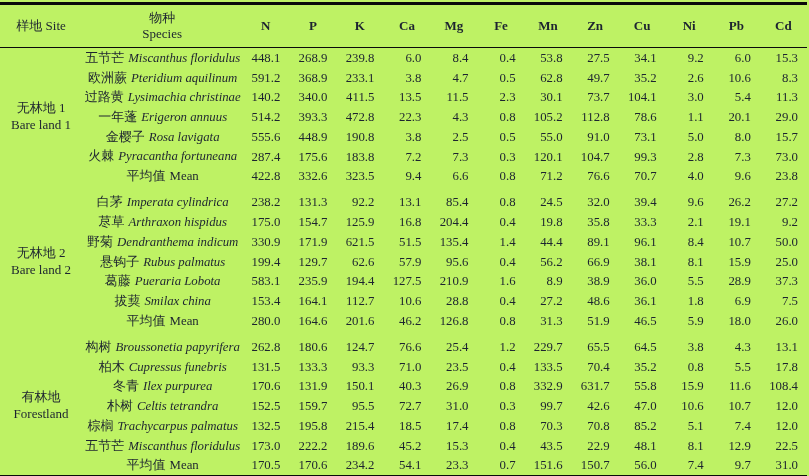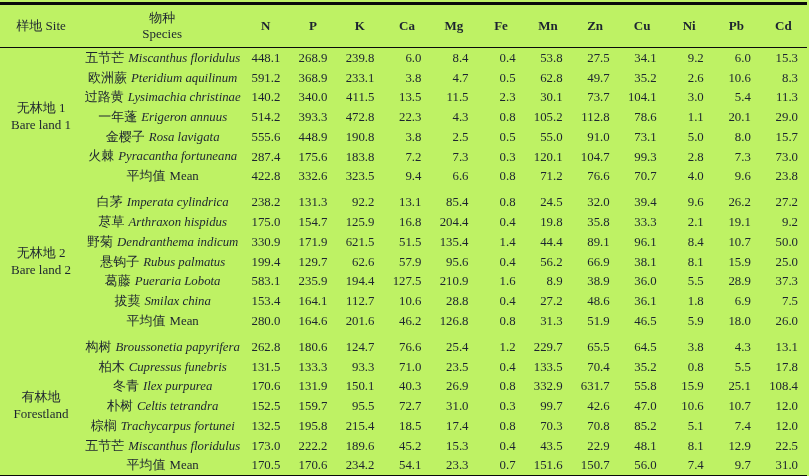--- a/index.html
+++ b/index.html
@@ -357,40 +357,40 @@
           <td class="num">170.6</td>
           <td class="num">131.9</td>
           <td class="num">150.1</td>
           <td class="num">40.3</td>
           <td class="num">26.9</td>
           <td class="num">0.8</td>
           <td class="num">332.9</td>
           <td class="num">631.7</td>
           <td class="num">55.8</td>
           <td class="num">15.9</td>
-          <td class="num">25.1</td>
+          <td class="num">11.6</td>
           <td class="num">108.4</td>
         </tr>
         <tr>
           <td class="species-cell"><span class="cn">朴树</span><span class="latin">Celtis tetrandra</span></td>
           <td class="num">152.5</td>
           <td class="num">159.7</td>
           <td class="num">95.5</td>
           <td class="num">72.7</td>
           <td class="num">31.0</td>
           <td class="num">0.3</td>
           <td class="num">99.7</td>
           <td class="num">42.6</td>
           <td class="num">47.0</td>
           <td class="num">10.6</td>
           <td class="num">10.7</td>
           <td class="num">12.0</td>
         </tr>
         <tr>
-          <td class="species-cell"><span class="cn">棕榈</span><span class="latin">Trachycarpus fortunei</span></td>
+          <td class="species-cell"><span class="cn">棕榈</span><span class="latin">Trachycarpus palmatus</span></td>
           <td class="num">132.5</td>
           <td class="num">195.8</td>
           <td class="num">215.4</td>
           <td class="num">18.5</td>
           <td class="num">17.4</td>
           <td class="num">0.8</td>
           <td class="num">70.3</td>
           <td class="num">70.8</td>
           <td class="num">85.2</td>
           <td class="num">5.1</td>

